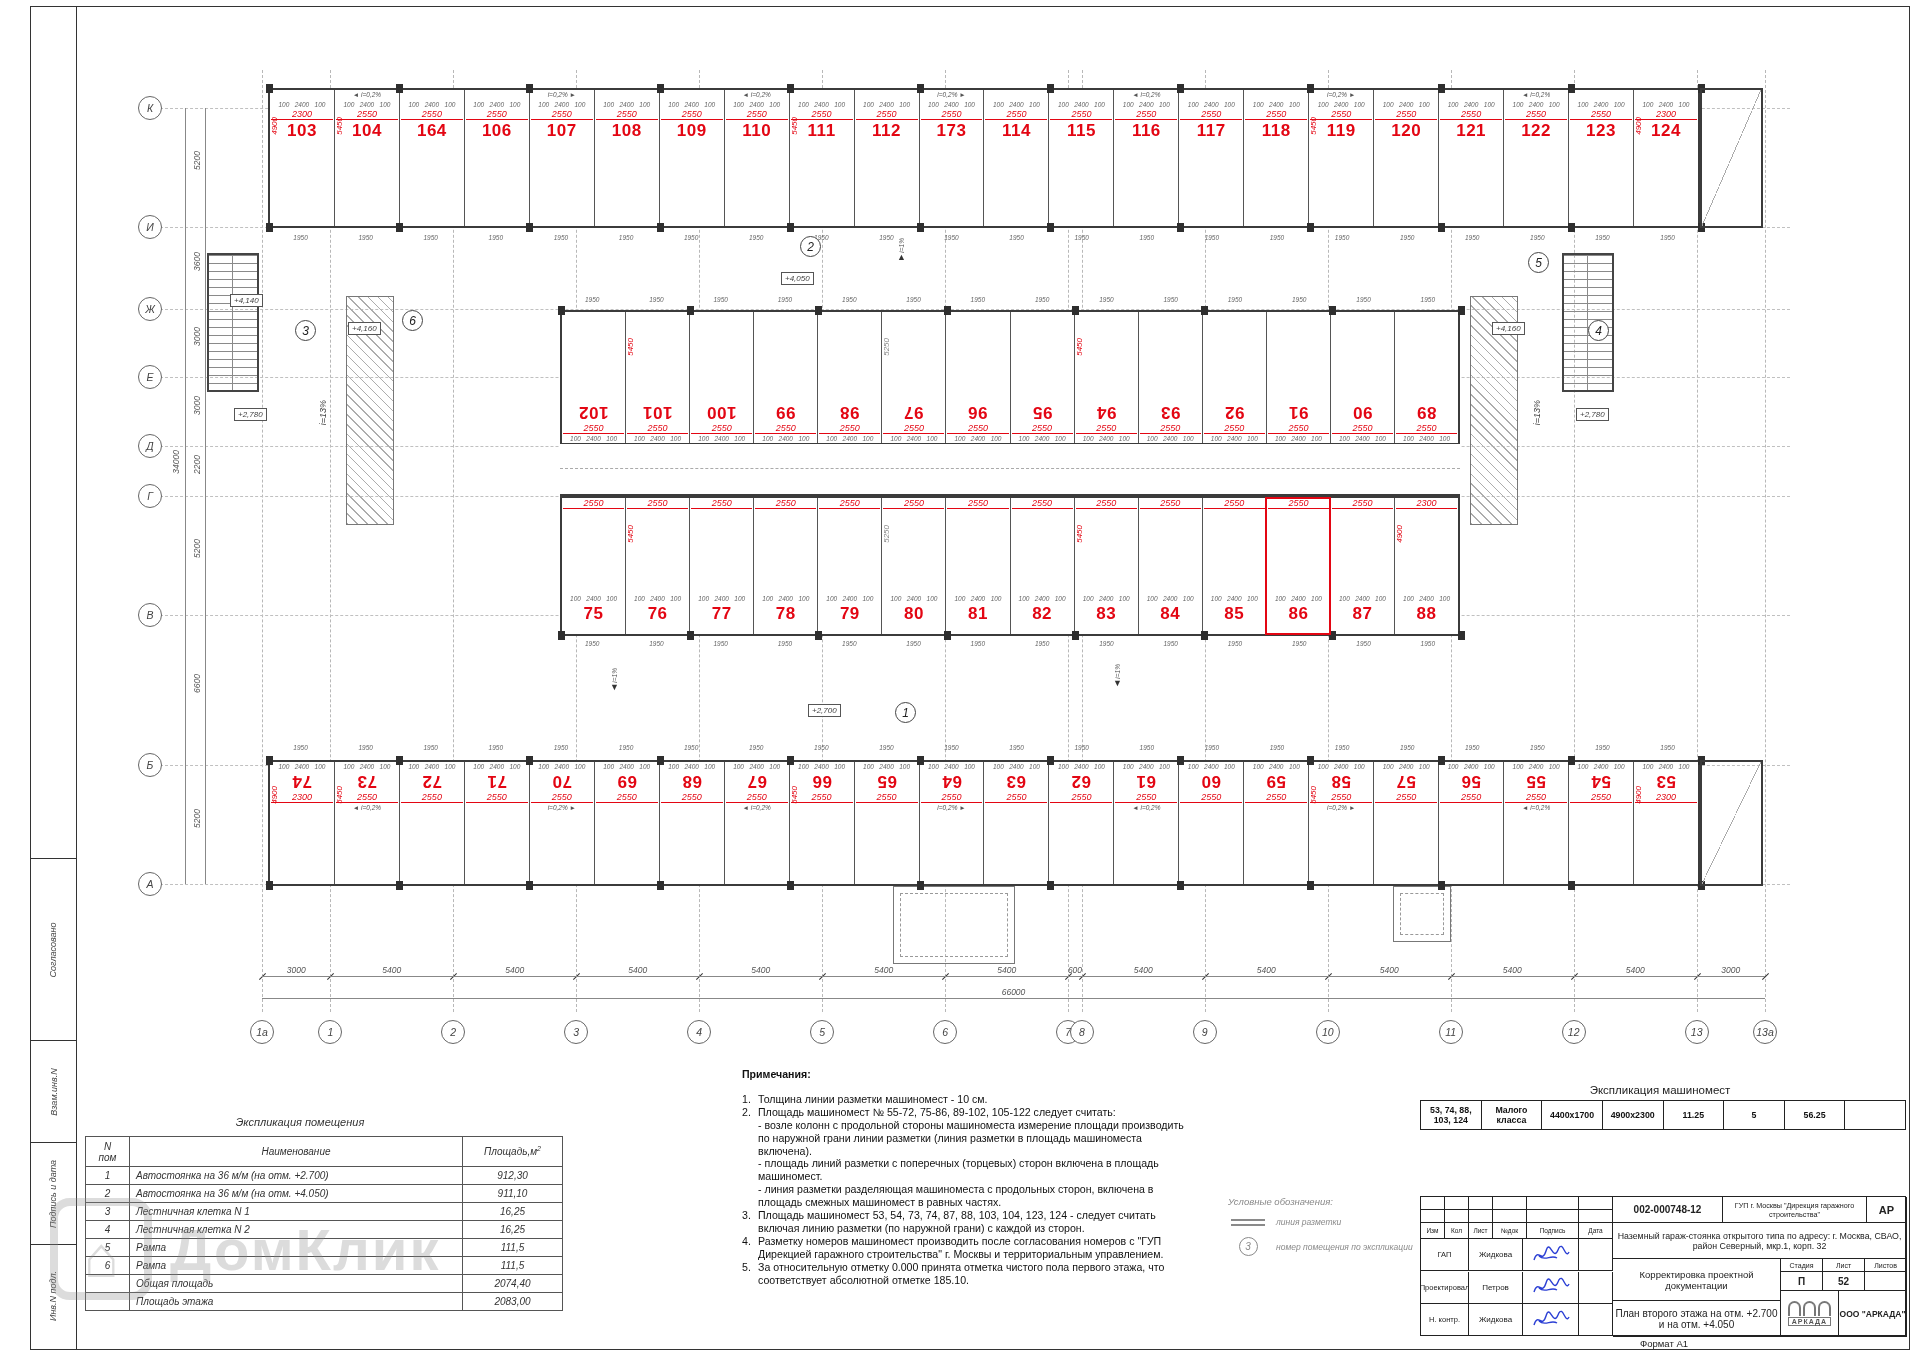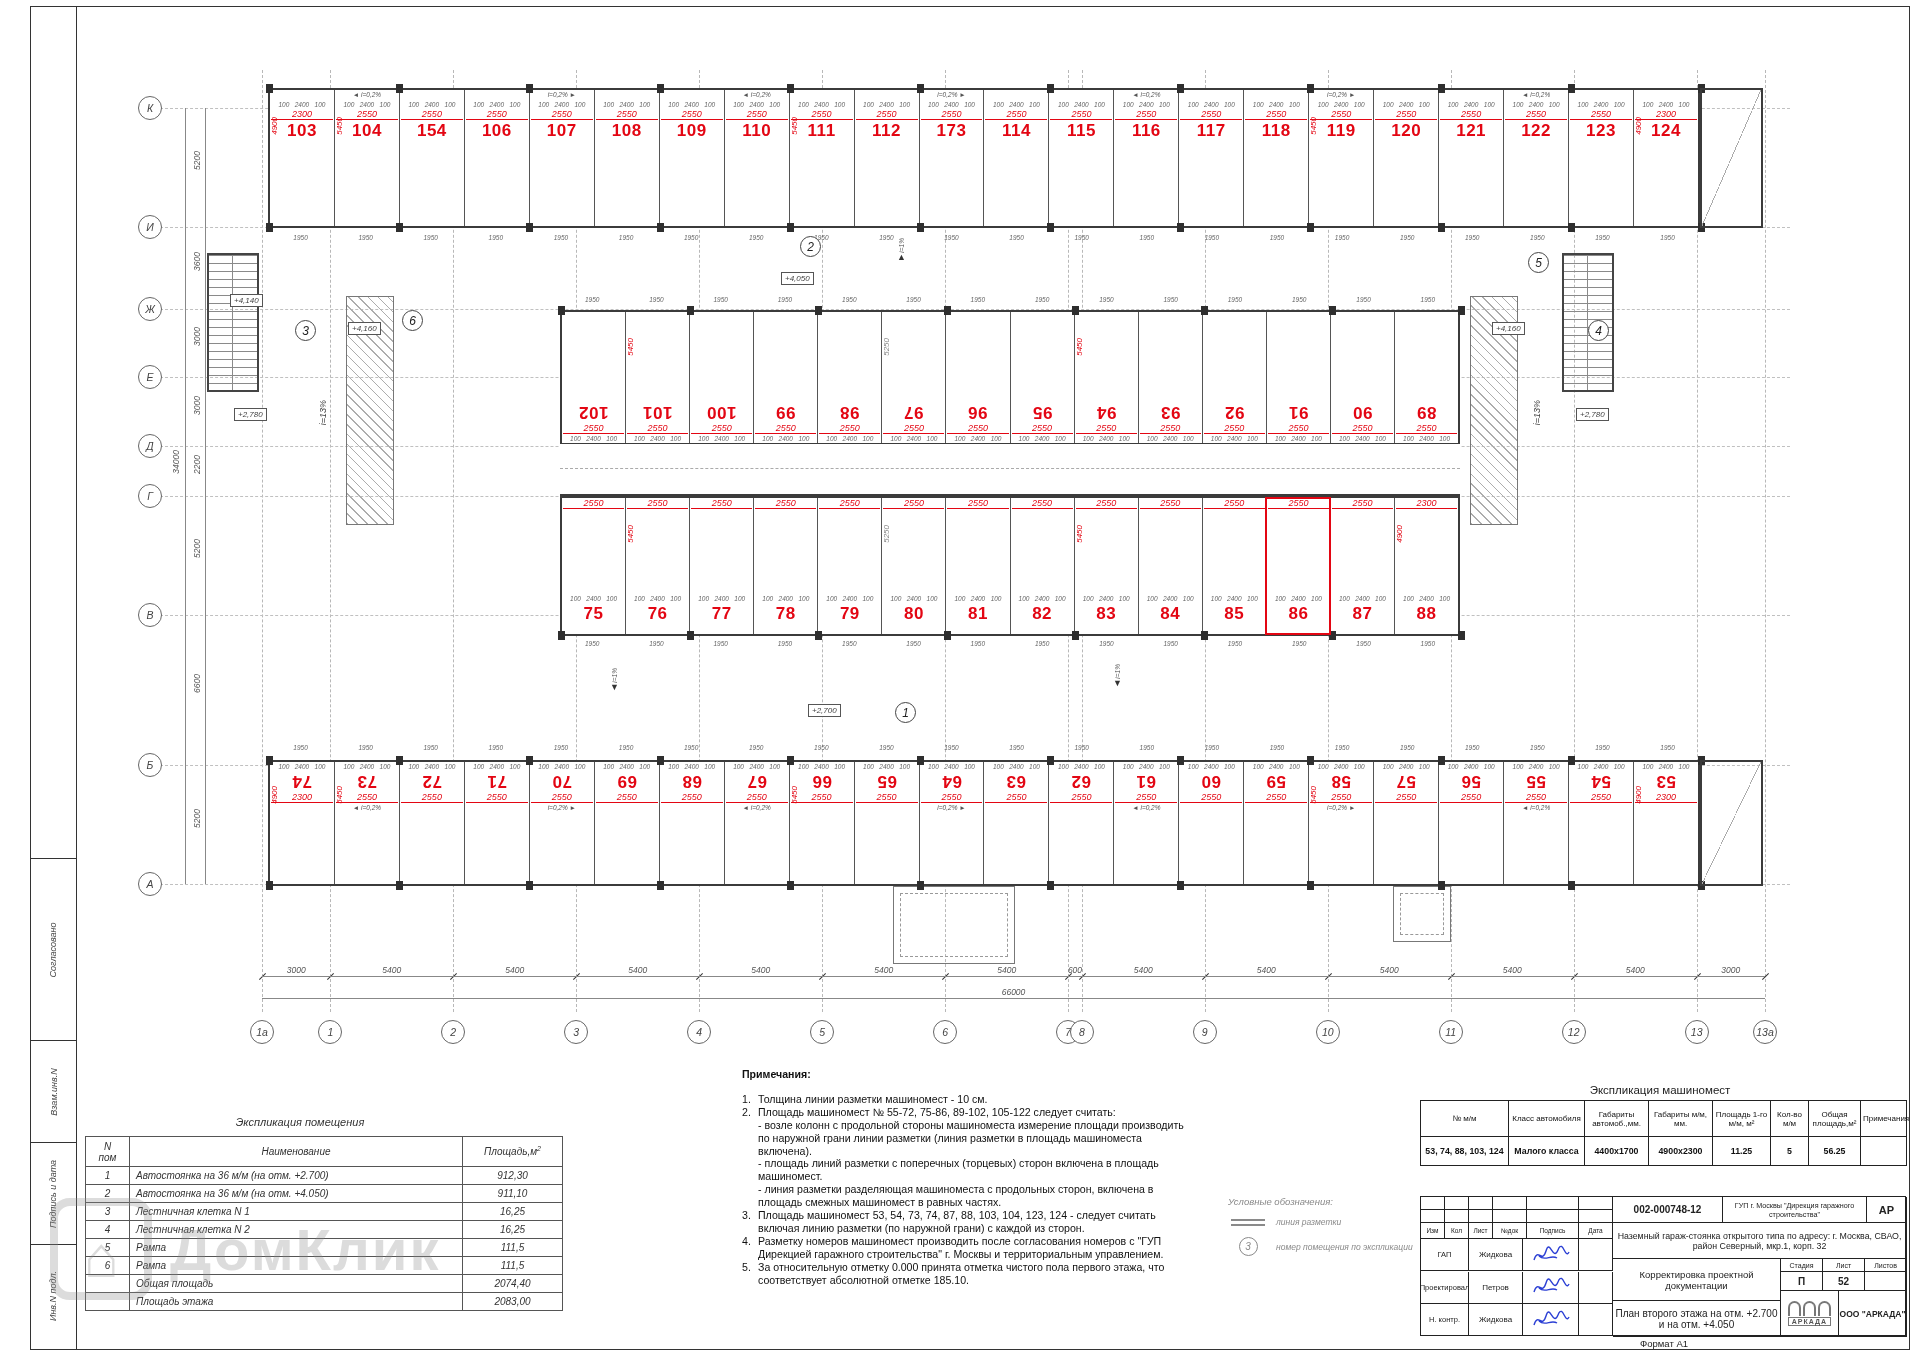--- a/index.html
+++ b/index.html
@@ -225,21 +225,21 @@
         <div class="rnum">104</div>
         <div class="sp"></div>
         <div class="depth">5450</div>
       </div>
       <div class="stall">
         <div class="slope">&nbsp;</div>
         <div class="gdims">100   2400   100</div>
         <div class="redline">
           <span>2550</span>
         </div>
-        <div class="rnum">154</div>
+        <div class="rnum">164</div>
         <div class="sp"></div>
       </div>
       <div class="stall">
         <div class="slope">&nbsp;</div>
         <div class="gdims">100   2400   100</div>
         <div class="redline">
           <span>2550</span>
         </div>
         <div class="rnum">106</div>
         <div class="sp"></div>
@@ -1145,30 +1145,20 @@
         <td class="c1">Площадь этажа</td>
         <td class="c2">2083,00</td>
       </tr>
     </tbody>
   </table>
 
 <div class="spotsttl">Экспликация машиномест</div>
 <table class="spots">
     <tbody id="spotsbody">
       <tr>
-        <th style="width: 88px;">№ м/м</th>
-        <th style="width: 76px;">Класс автомобиля</th>
-        <th style="width: 64px;">Габариты автомоб.,мм.</th>
-        <th style="width: 64px;">Габариты м/м, мм.</th>
-        <th style="width: 58px;">Площадь 1-го м/м, м²</th>
-        <th style="width: 38px;">Кол-во м/м</th>
-        <th style="width: 52px;">Общая площадь,м²</th>
-        <th style="width: 46px;">Примечания</th>
-      </tr>
-      <tr>
         <td>53, 74, 88, 103, 124</td>
         <td>Малого класса</td>
         <td>4400х1700</td>
         <td>4900х2300</td>
         <td>11.25</td>
         <td>5</td>
         <td>56.25</td>
         <td></td>
       </tr>
     </tbody>

